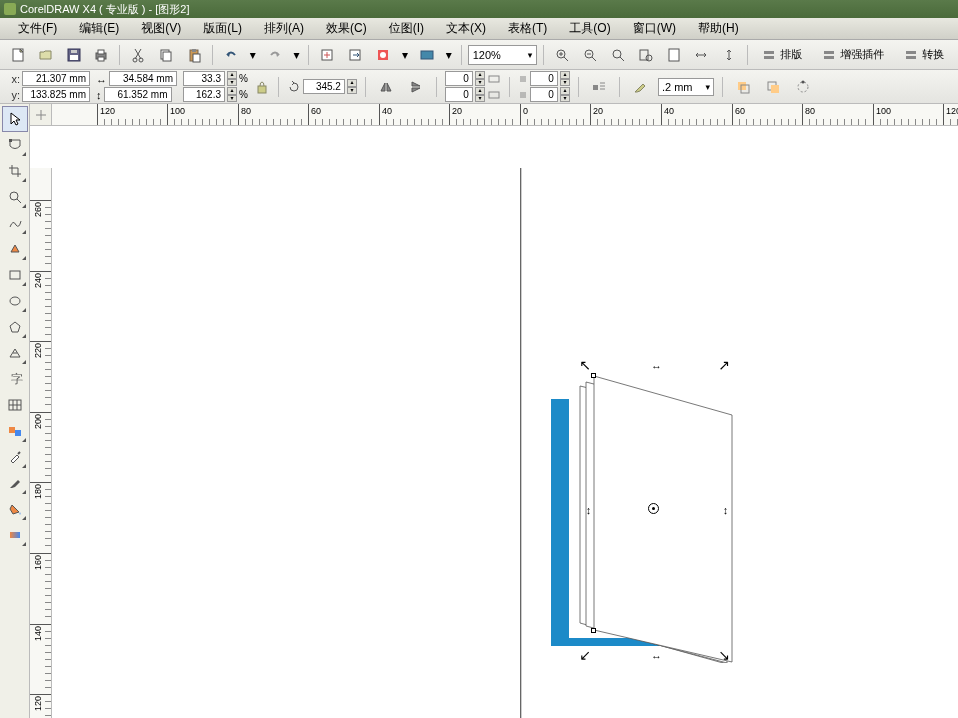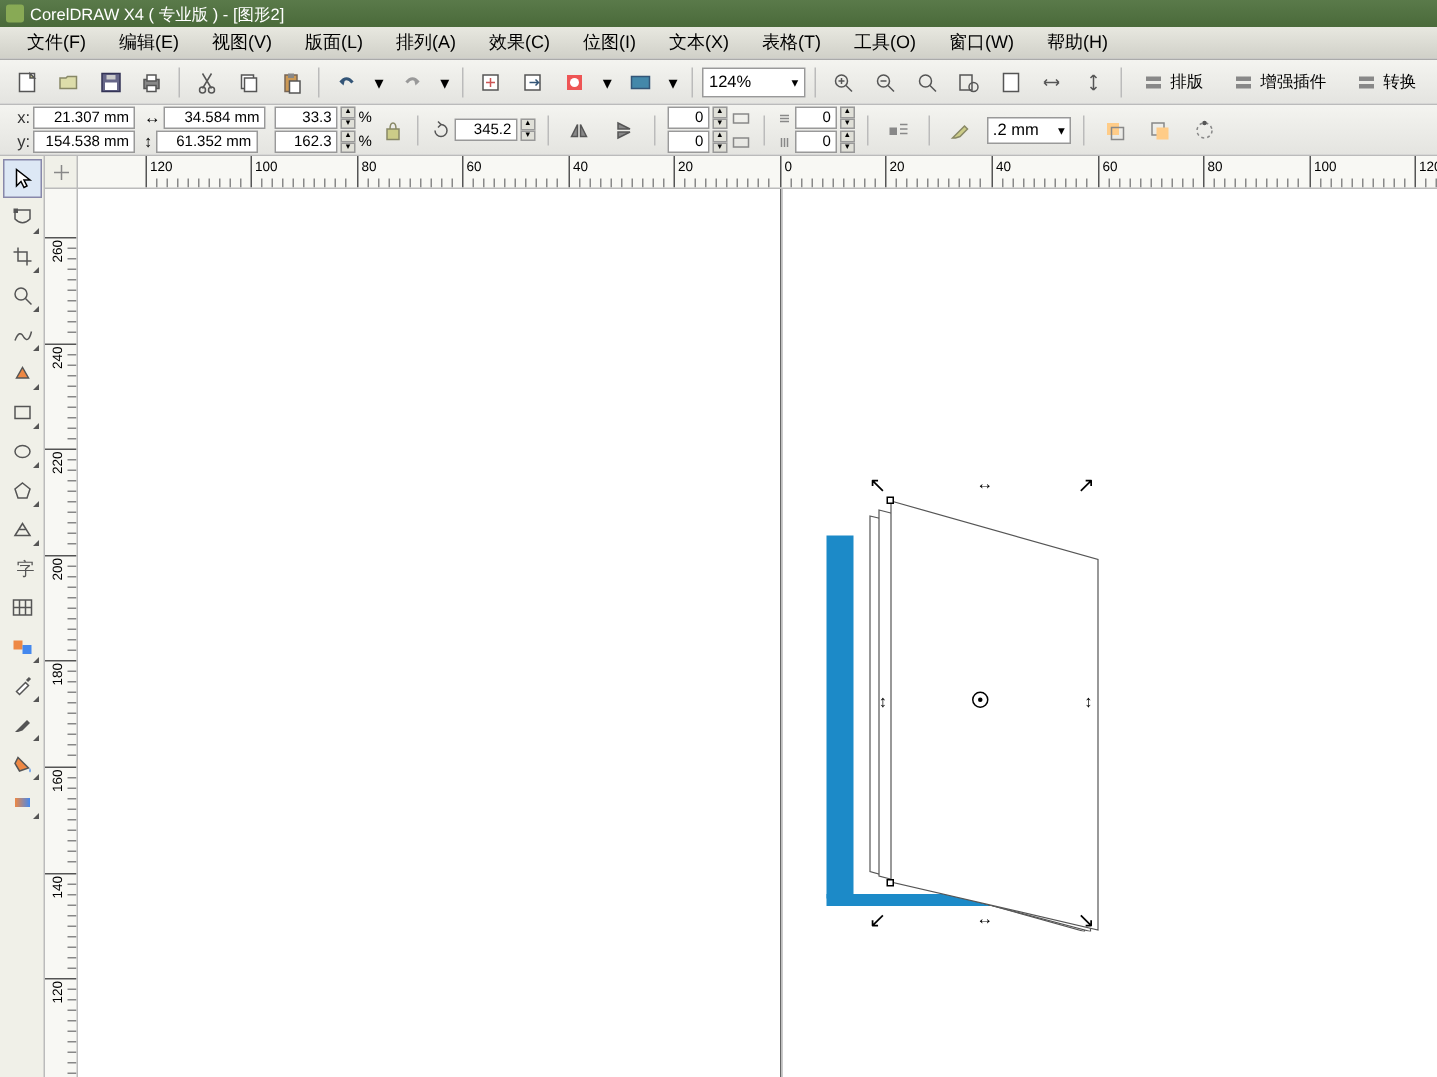--- a/index.html
+++ b/index.html
@@ -42,21 +42,21 @@
 .ruler-corner { width: 22px; height: 22px; background: #f0f0e8; border-right: 1px solid #bbb; border-bottom: 1px solid #bbb; display: flex; align-items: center; justify-content: center; }
 .ruler-h { height: 22px; background: #f8f8f4; border-bottom: 1px solid #bbb; position: relative; overflow: hidden; font-size: 9px; }
 .ruler-v { width: 22px; background: #f8f8f4; border-right: 1px solid #bbb; position: relative; overflow: hidden; font-size: 9px; }
 .ruler-h .tick { position: absolute; top: 0; height: 100%; border-left: 1px solid #555; }
 .ruler-h .tick .num { position: absolute; top: 2px; left: 2px; }
 .ruler-h .minor { position: absolute; bottom: 0; height: 6px; border-left: 1px solid #888; }
 .ruler-v .tick { position: absolute; left: 0; width: 100%; border-top: 1px solid #555; }
 .ruler-v .tick .num { position: absolute; left: 3px; top: 1px; writing-mode: vertical-rl; transform: rotate(180deg); }
 .ruler-v .minor { position: absolute; right: 0; width: 6px; border-top: 1px solid #888; }
 
-.canvas-wrap { flex: 1; display: flex; flex-direction: column; }
+.canvas-wrap { flex: 1; display: flex; flex-direction: column; gap: 42px; }
 .canvas-top { display: flex; }
 .canvas-main { flex: 1; display: flex; }
 .canvas { flex: 1; background: #fff; position: relative; overflow: hidden; }
 
 .page-edge { position: absolute; left: 468px; top: 0; bottom: 0; border-left: 1px solid #666; }
 .page-shadow { position: absolute; left: 469px; top: 0; bottom: 0; width: 1px; background: #ccc; }
 
 .shape-blue { position: absolute; left: 499px; top: 231px; width: 18px; height: 242px; background: #1c8ac8; }
 .shape-blue-bottom { position: absolute; left: 499px; top: 470px; width: 165px; height: 8px; background: #1c8ac8; }
 
@@ -178,21 +178,21 @@
     </div>
   <div class="tool-btn" style="width:12px">▾</div>
   <div class="tool-btn">
       <svg width="16" height="16">
         <rect x="2" y="4" width="12" height="8" fill="#48a" stroke="#357"></rect>
       </svg>
     </div>
   <div class="tool-btn" style="width:12px">▾</div>
   <div class="sep"></div>
   <div class="zoom-box">
-      <span>124%</span>
+      <span>120%</span>
     </div>
   <div class="sep"></div>
   <div class="tool-btn">
       <svg width="16" height="16">
         <circle cx="7" cy="7" r="4" fill="none" stroke="#555"></circle>
         <path d="M10 10 L14 14" stroke="#555"></path>
         <path d="M7 5 L7 9 M5 7 L9 7" stroke="#555"></path>
       </svg>
     </div>
   <div class="tool-btn">
@@ -253,21 +253,21 @@
 </div>
 
 <div class="propbar">
   <div class="prop-group">
     <div class="prop-row">
         <span class="prop-lbl">x:</span>
         <div class="prop-val">21.307 mm</div>
       </div>
     <div class="prop-row">
         <span class="prop-lbl">y:</span>
-        <div class="prop-val">154.538 mm</div>
+        <div class="prop-val">133.825 mm</div>
       </div>
   </div>
   <div class="prop-group">
     <div class="prop-row">
         <span>↔</span>
         <div class="prop-val">34.584 mm</div>
       </div>
     <div class="prop-row">
         <span>↕</span>
         <div class="prop-val">61.352 mm</div>

